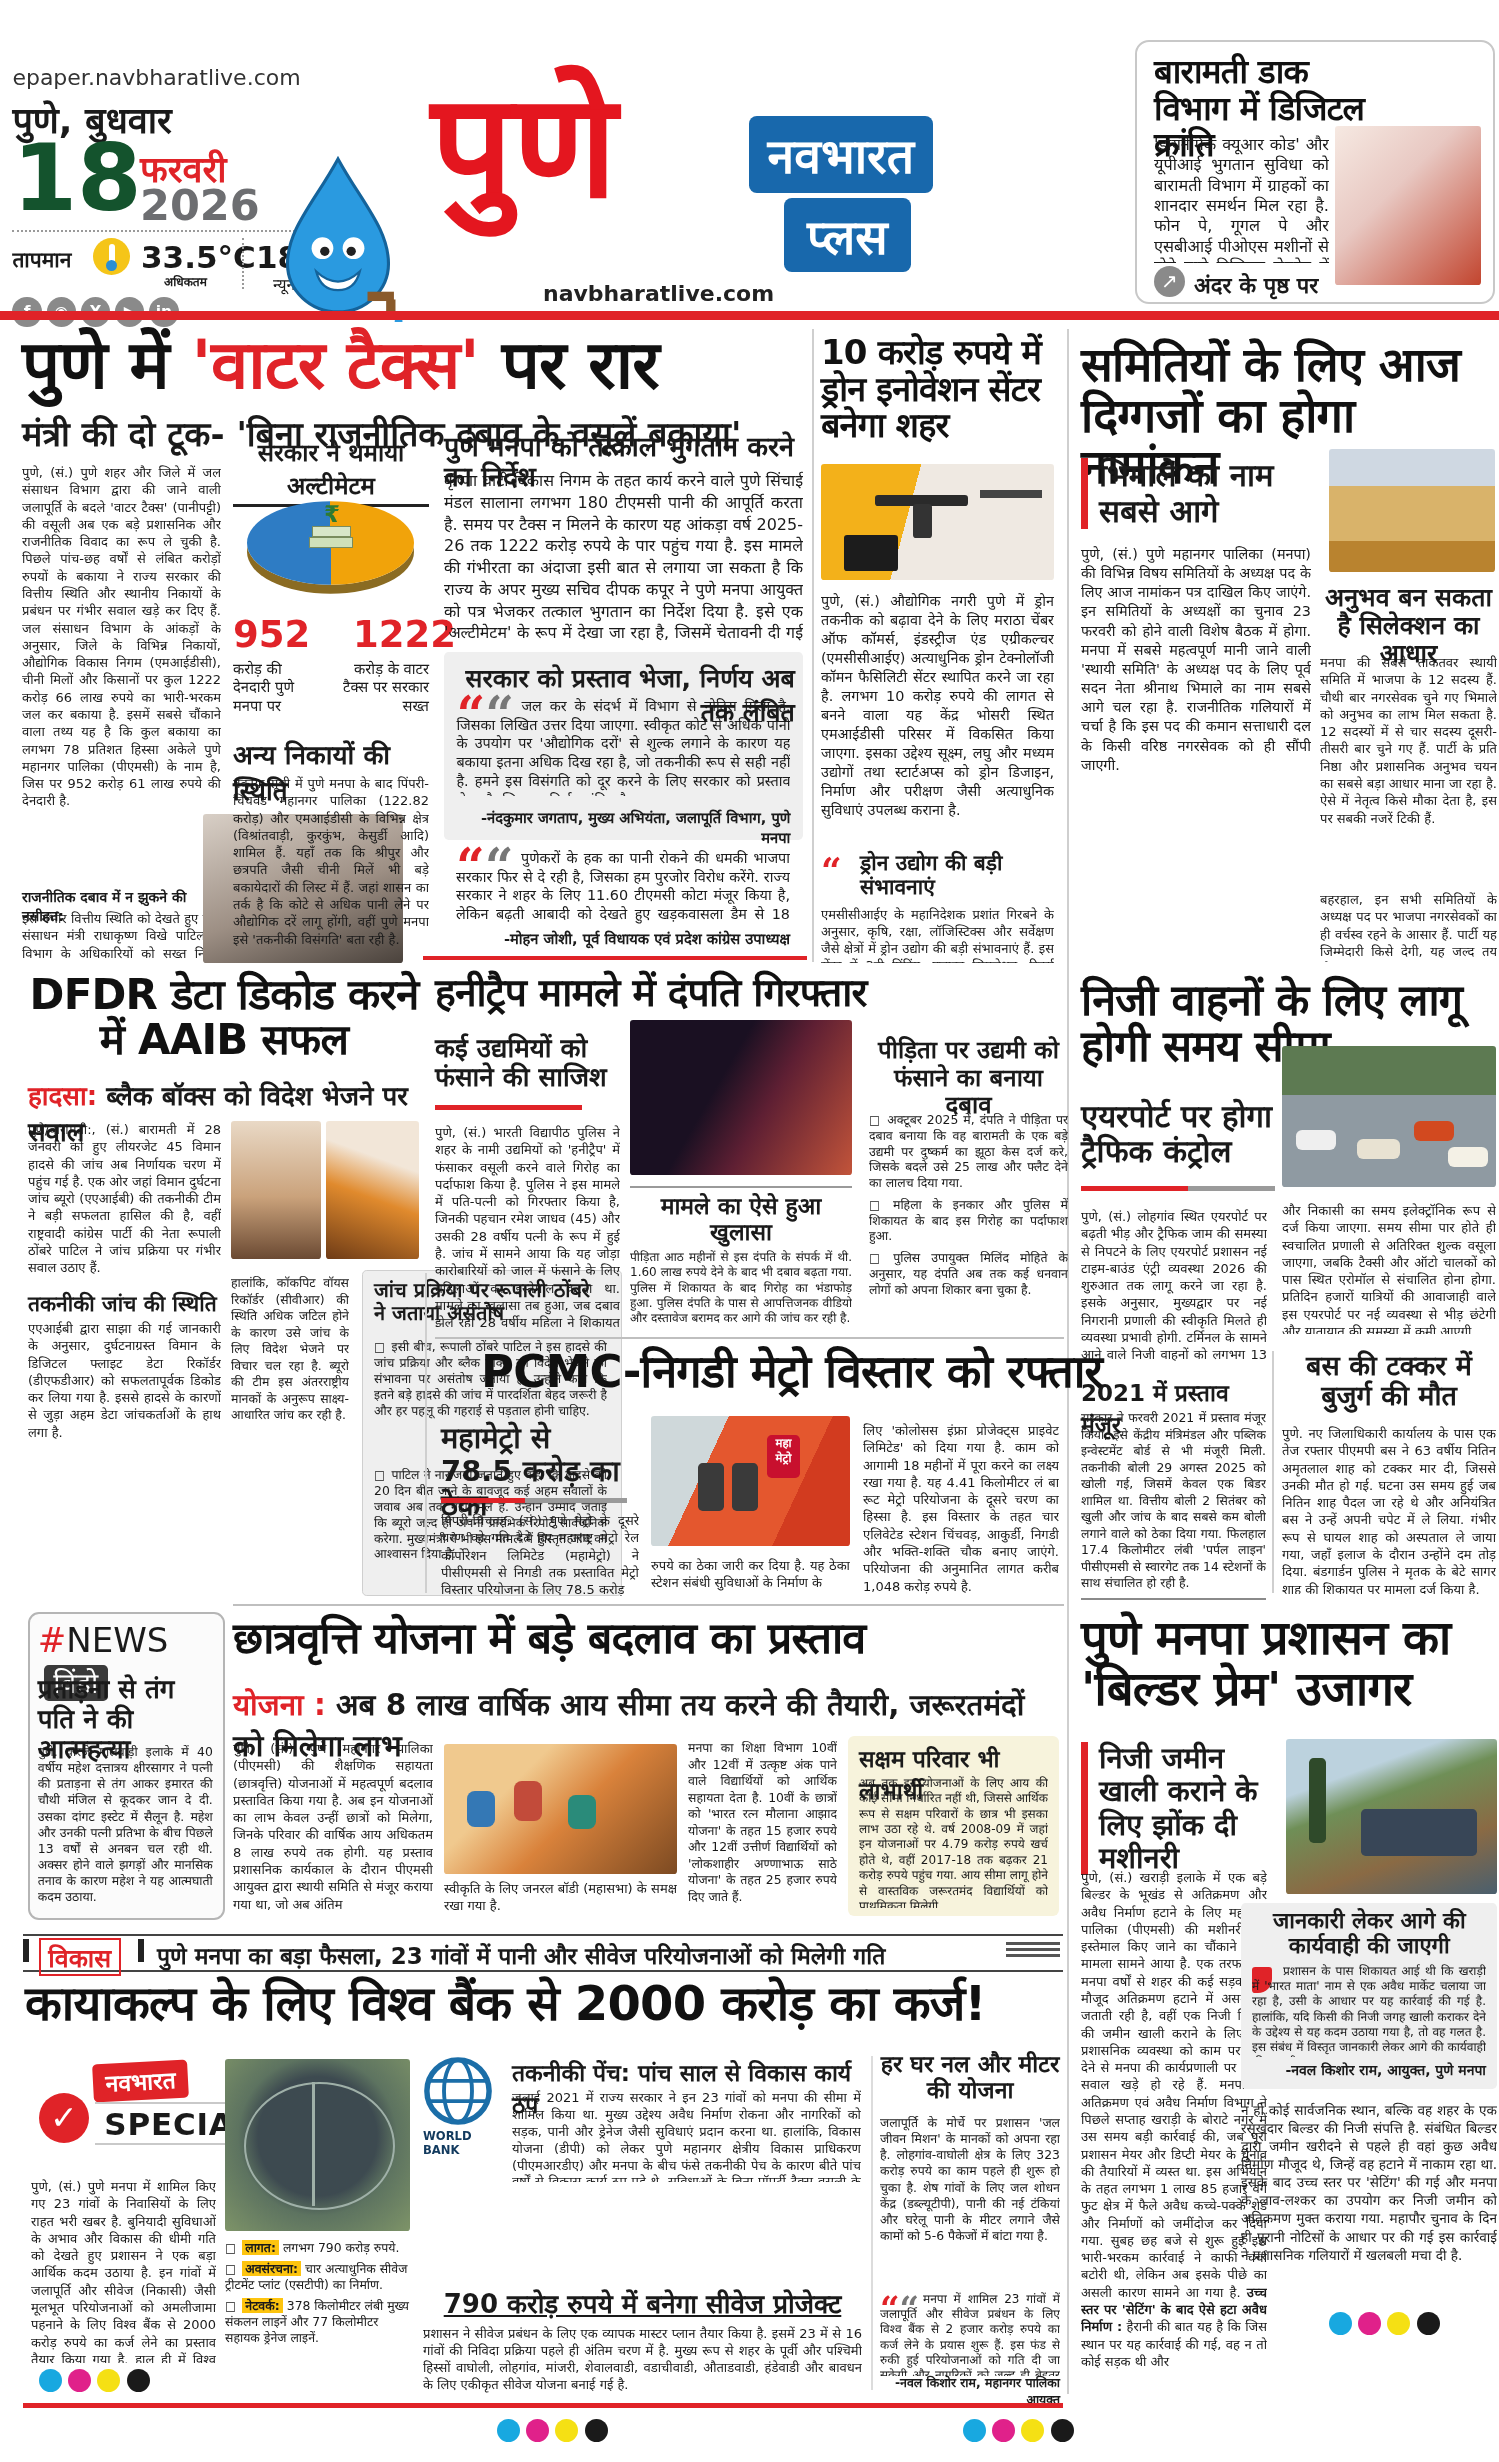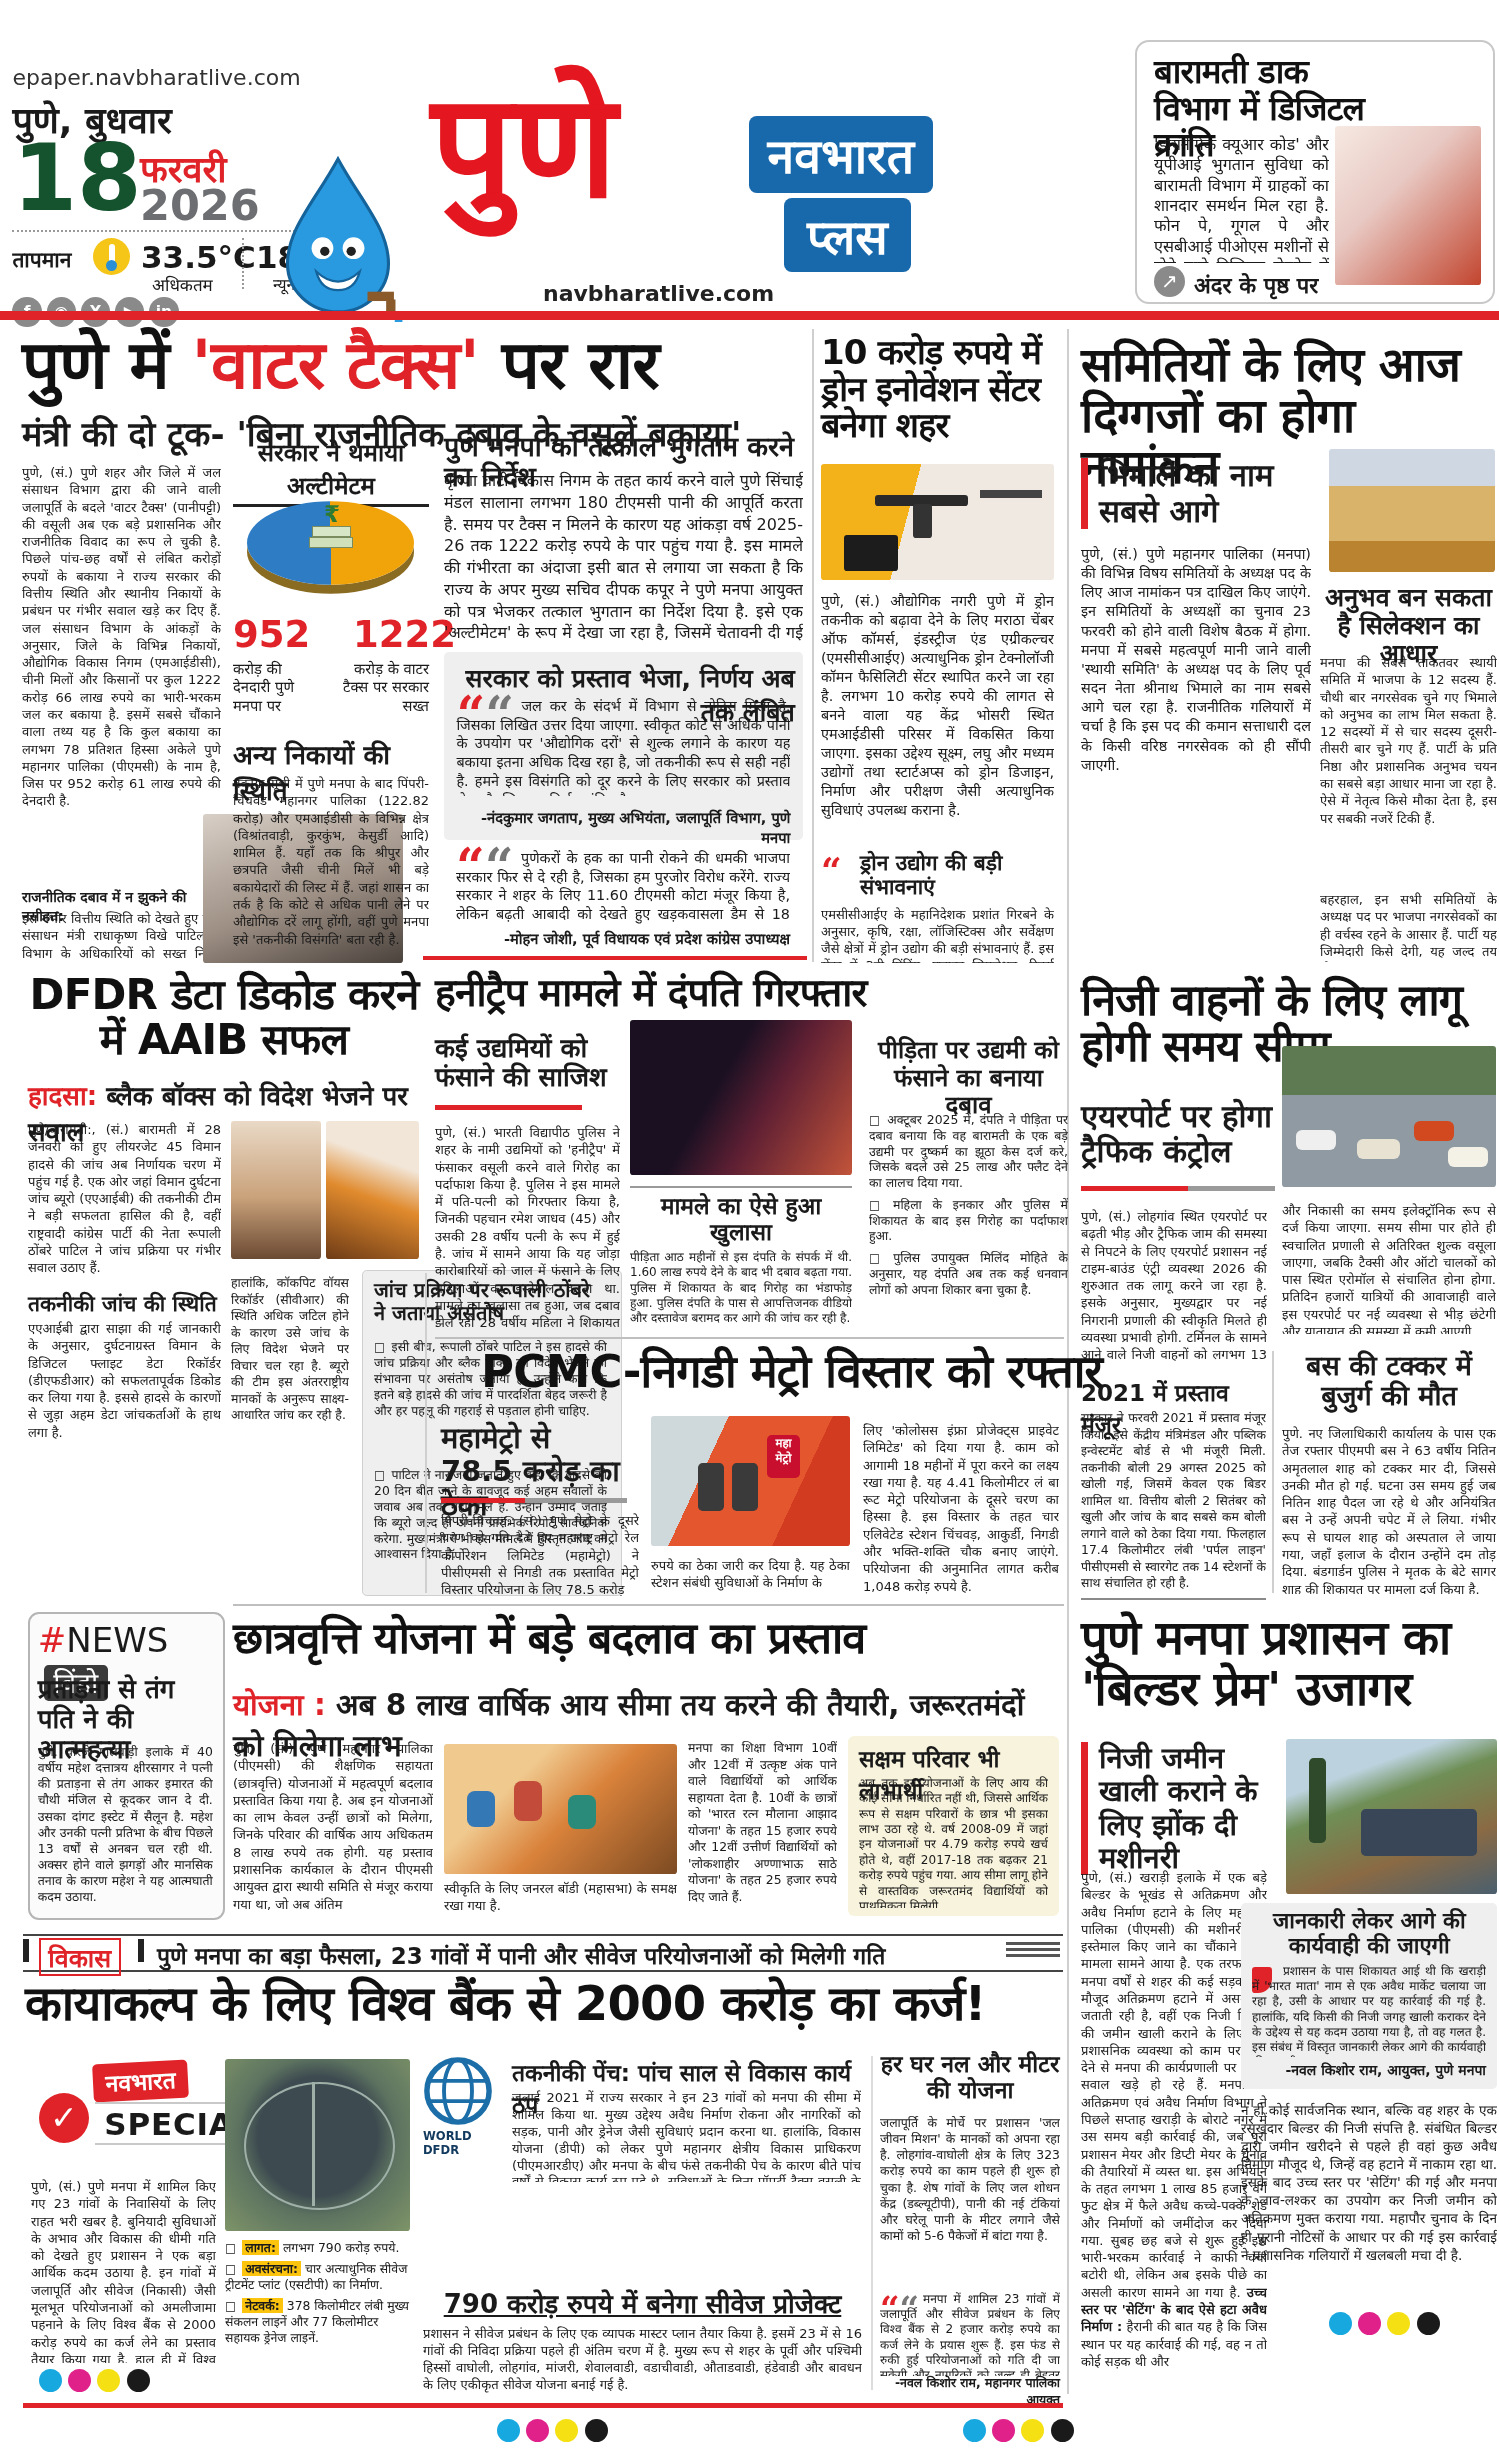--- a/index.html
+++ b/index.html
@@ -39,21 +39,21 @@
   <div class="abs b" style="left:12.4px;top:124px;font-size:93px;color:#14532d;">18</div>
   <div class="abs b red" style="left:140px;top:144px;font-size:36px;">फरवरी</div>
   <div class="abs b" style="left:140px;top:180px;font-size:43px;color:#6d6e71;">2026</div>
   <div class="abs" style="left:12.4px;top:230px;width:311px;border-top:2.3px dotted #9a9a9a;"></div>
   <div class="abs b" style="left:12.4px;top:245px;font-size:21px;">तापमान</div>
   <div class="abs" style="left:93px;top:238px;width:37px;height:37px;border-radius:50%;background:#f5c518;">
     <span class="abs" style="left:15.5px;top:6.2px;width:6.2px;height:18.6px;background:#fff;border-radius:3.1px;"></span>
     <span class="abs" style="left:13px;top:22px;width:11px;height:11px;background:#2a8fd4;border-radius:50%;"></span>
   </div>
   <div class="abs b" style="left:141px;top:239px;font-size:31px;">33.5°C</div>
-  <div class="abs" style="left:152px;top:273px;font-size:17px;">अधिकतम</div>
+  <div class="abs" style="left:164px;top:273px;font-size:12px;font-weight:bold;">अधिकतम</div>
   <div class="abs" style="left:242px;top:238px;height:51px;border-left:2.3px dotted #9a9a9a;"></div>
   <div class="abs b" style="left:256px;top:239px;font-size:31px;">18.4°C</div>
   <div class="abs" style="left:273px;top:273px;font-size:15.5px;">न्यूनतम</div>
   <div class="abs" style="left:12.4px;top:297px;">
     <span class="soc">f</span><span class="soc">◉</span><span class="soc">X</span><span class="soc">▶</span><span class="soc">in</span>
   </div>
 
   <div class="abs" style="left:268px;top:155px;width:140px;height:167px;">
     <svg width="140" height="167" viewBox="0 0 180 215">
       <path d="M90 5 C60 60 25 95 25 140 a65 62 0 0 0 130 0 C155 95 120 60 90 5 Z" fill="#2a9ae0" stroke="#14639b" stroke-width="4"></path>
@@ -291,21 +291,21 @@
     <div class="sqbullet" style="font-size:12.4px;line-height:1.3;"><span class="fact-label">नेटवर्क:</span> <span>378 किलोमीटर लंबी मुख्य संकलन लाइनें और 77 किलोमीटर सहायक ड्रेनेज लाइनें.</span></div>
   </div>
 
   <div class="abs b" style="left:512px;top:2056px;width:349px;font-size:23px;">तकनीकी पेंच: पांच साल से विकास कार्य ठप</div>
   <div class="abs" style="left:423px;top:2056px;width:82px;height:116px;">
     <svg width="70" height="70" viewBox="0 0 90 90">
         <circle cx="45" cy="45" r="40" fill="none" stroke="#1b6ea8" stroke-width="7"></circle>
         <ellipse cx="45" cy="45" rx="18" ry="40" fill="none" stroke="#1b6ea8" stroke-width="5"></ellipse>
         <path d="M8 32 h74 M8 58 h74" stroke="#1b6ea8" stroke-width="5" fill="none"></path>
       </svg>
-    <div class="b" style="font-size:11.6px;color:#123a5e;">WORLD DFDR</div>
+    <div class="b" style="font-size:11.6px;color:#123a5e;">WORLD BANK</div>
   </div>
   <div class="abs j ov" style="left:512px;top:2090px;width:349px;height:92px;font-size:13px;line-height:1.3;">जुलाई 2021 में राज्य सरकार ने इन 23 गांवों को मनपा की सीमा में शामिल किया था. मुख्य उद्देश्य अवैध निर्माण रोकना और नागरिकों को सड़क, पानी और ड्रेनेज जैसी सुविधाएं प्रदान करना था. हालांकि, विकास योजना (डीपी) को लेकर पुणे महानगर क्षेत्रीय विकास प्राधिकरण (पीएमआरडीए) और मनपा के बीच फंसे तकनीकी पेच के कारण बीते पांच वर्षों से विकास कार्य ठप पड़े थे. सुविधाओं के बिना प्रॉपर्टी टैक्स वसूली के कारण स्थानीय नागरिकों में गहरा रोष था. अब विकास योजना के अधिकार मनपा को वापस मिलने के बाद प्रशासन ने सक्रियता बढ़ा दी है.</div>
   <div class="abs j ov" style="left:423px;top:2186px;width:439px;height:92px;font-size:13px;line-height:1.3;"></div>
   <div class="abs b ctr" style="left:423px;top:2285px;width:439px;font-size:26px;text-decoration:underline;">790 करोड़ रुपये में बनेगा सीवेज प्रोजेक्ट</div>
   <div class="abs j ov" style="left:423px;top:2326px;width:439px;height:75px;font-size:13px;line-height:1.3;">प्रशासन ने सीवेज प्रबंधन के लिए एक व्यापक मास्टर प्लान तैयार किया है. इसमें 23 में से 16 गांवों की निविदा प्रक्रिया पहले ही अंतिम चरण में है. मुख्य रूप से शहर के पूर्वी और पश्चिमी हिस्सों वाघोली, लोहगांव, मांजरी, शेवालवाडी, वडाचीवाडी, औताडवाडी, हंडेवाडी और बावधन के लिए एकीकृत सीवेज योजना बनाई गई है.</div>
 
   <div class="vsep" style="left:871px;top:2056px;height:334px;background:#dcdcdc;"></div>
   <div class="abs b ctr" style="left:880px;top:2052px;width:180px;font-size:23px;line-height:1.12;">हर घर नल और मीटर की योजना</div>
   <div class="abs j ov" style="left:880px;top:2115px;width:180px;height:168px;font-size:12.4px;line-height:1.3;">जलापूर्ति के मोर्चे पर प्रशासन 'जल जीवन मिशन' के मानकों को अपना रहा है. लोहगांव-वाघोली क्षेत्र के लिए 323 करोड़ रुपये का काम पहले ही शुरू हो चुका है. शेष गांवों के लिए जल शोधन केंद्र (डब्ल्यूटीपी), पानी की नई टंकियां और घरेलू पानी के मीटर लगाने जैसे कामों को 5-6 पैकेजों में बांटा गया है.</div>
   <div class="abs qq" style="left:880px;top:2298px;font-size:34px;"><span class="q1">“</span><span class="q2">“</span></div>

